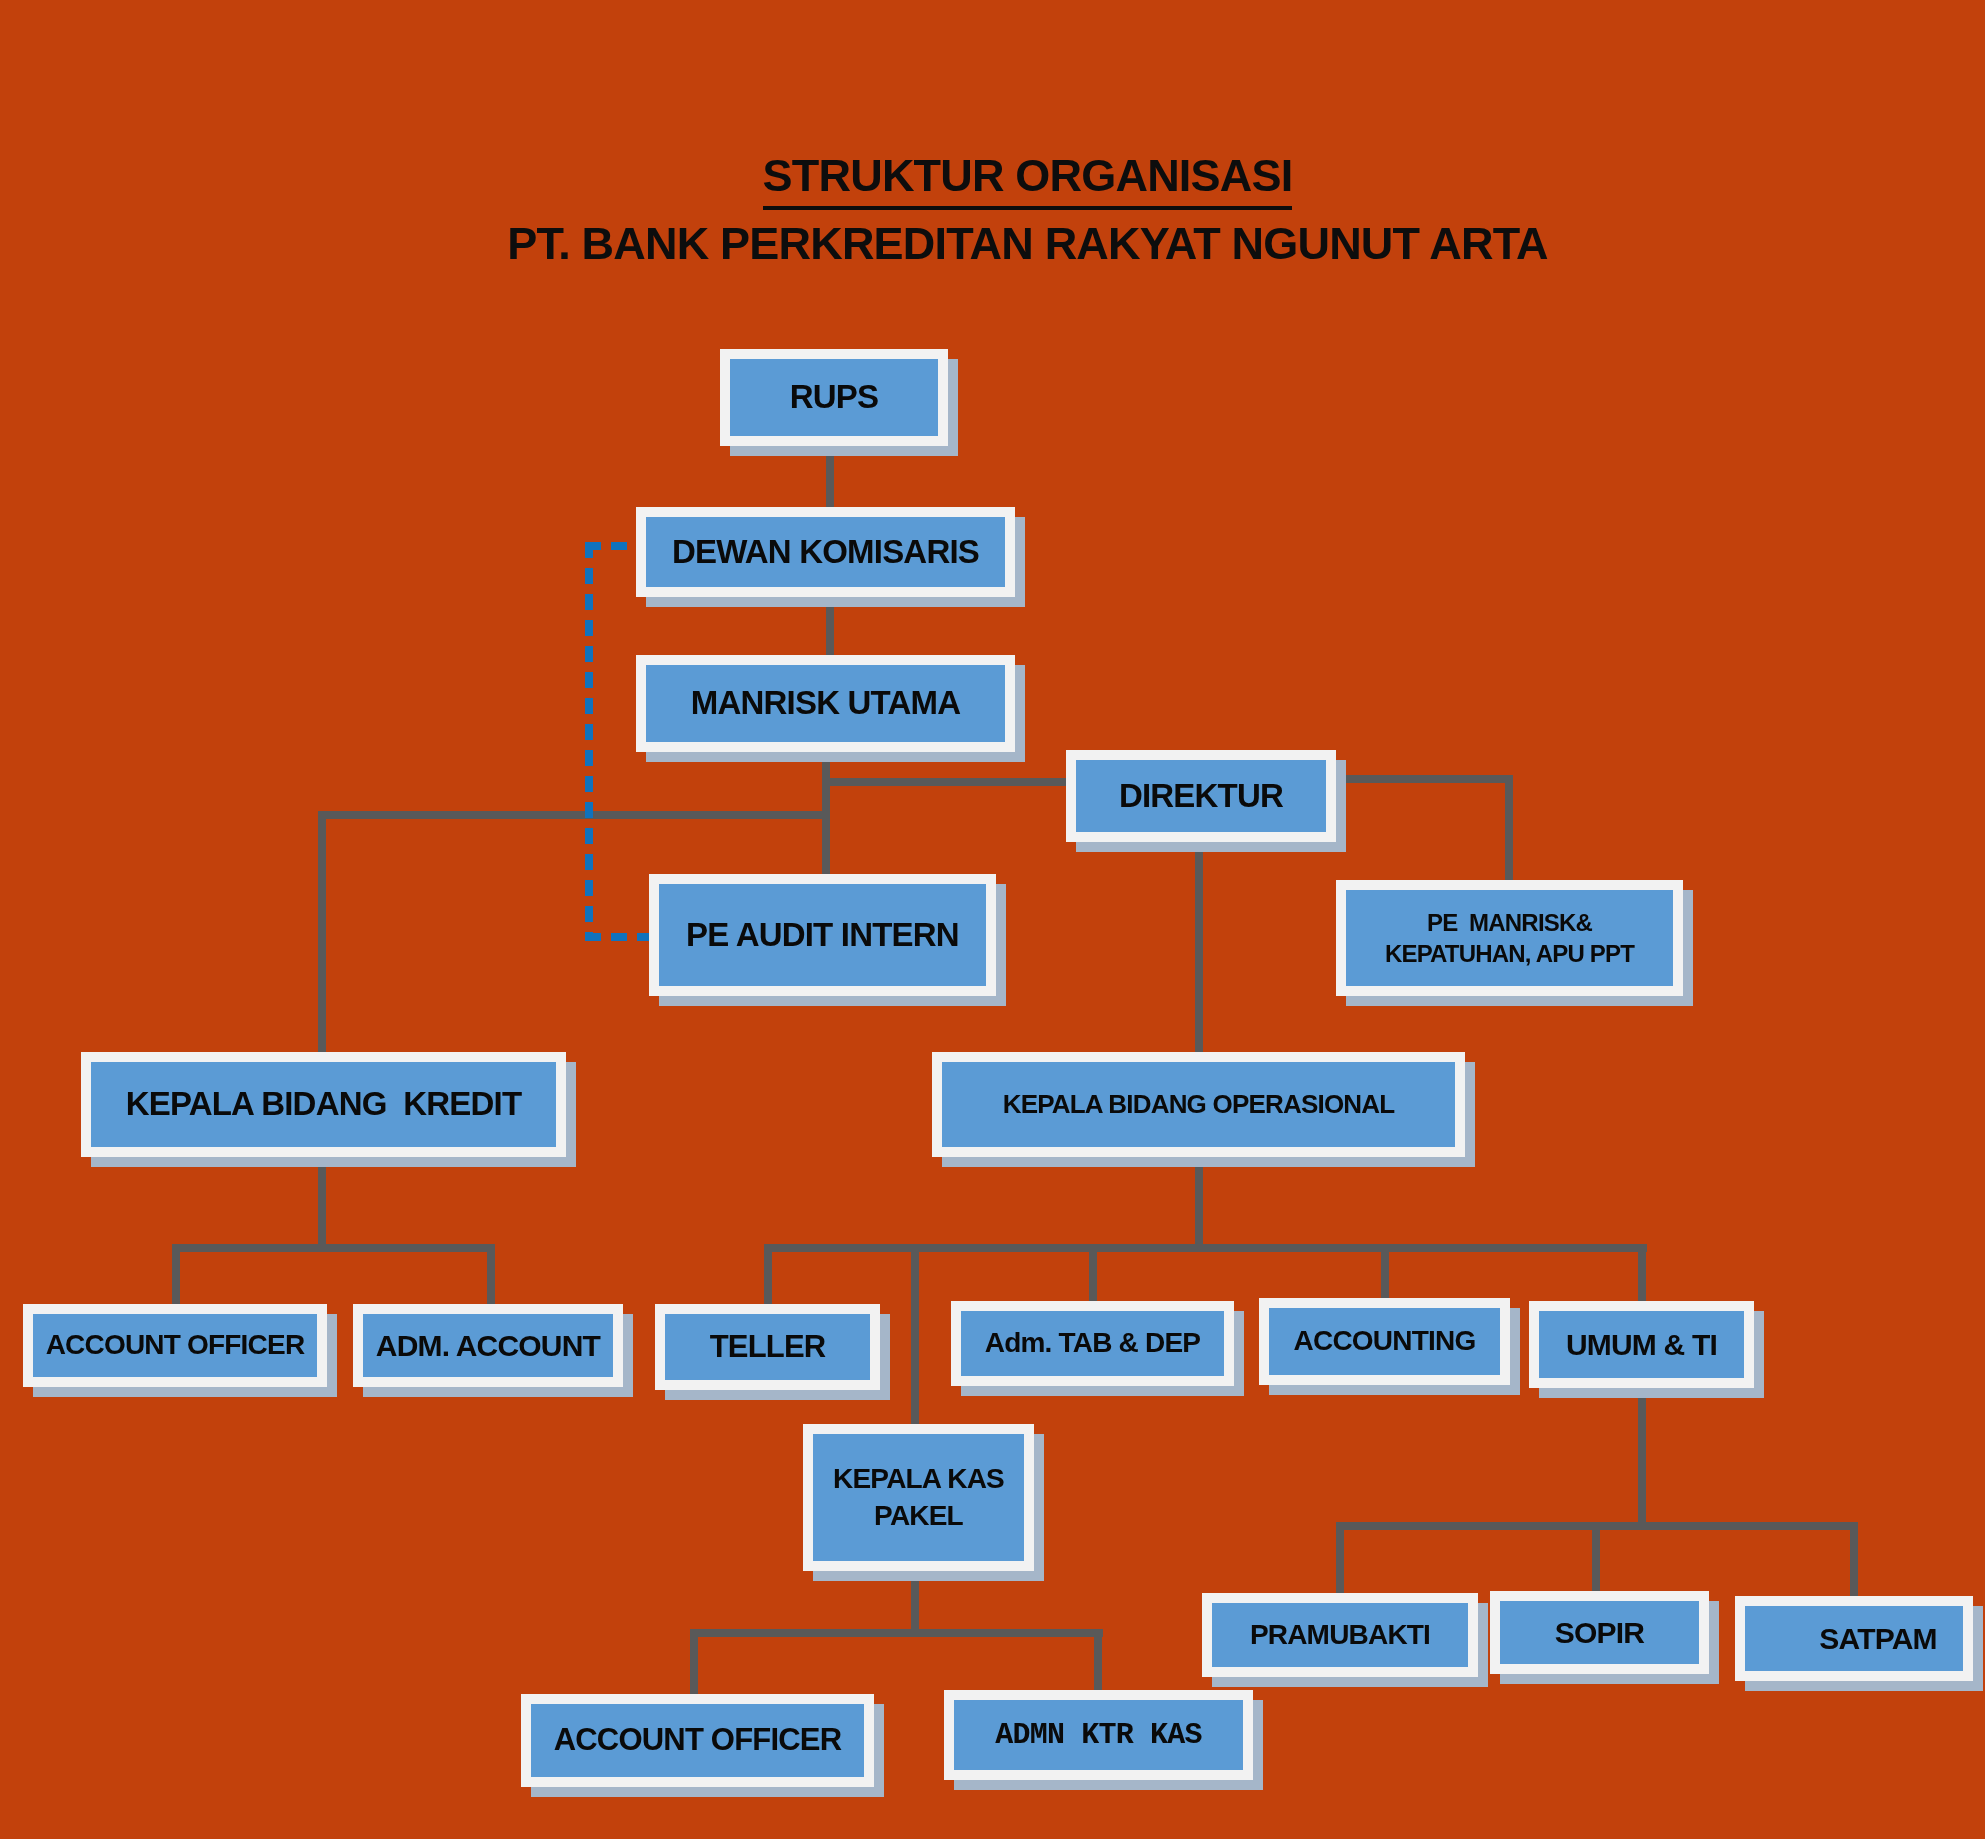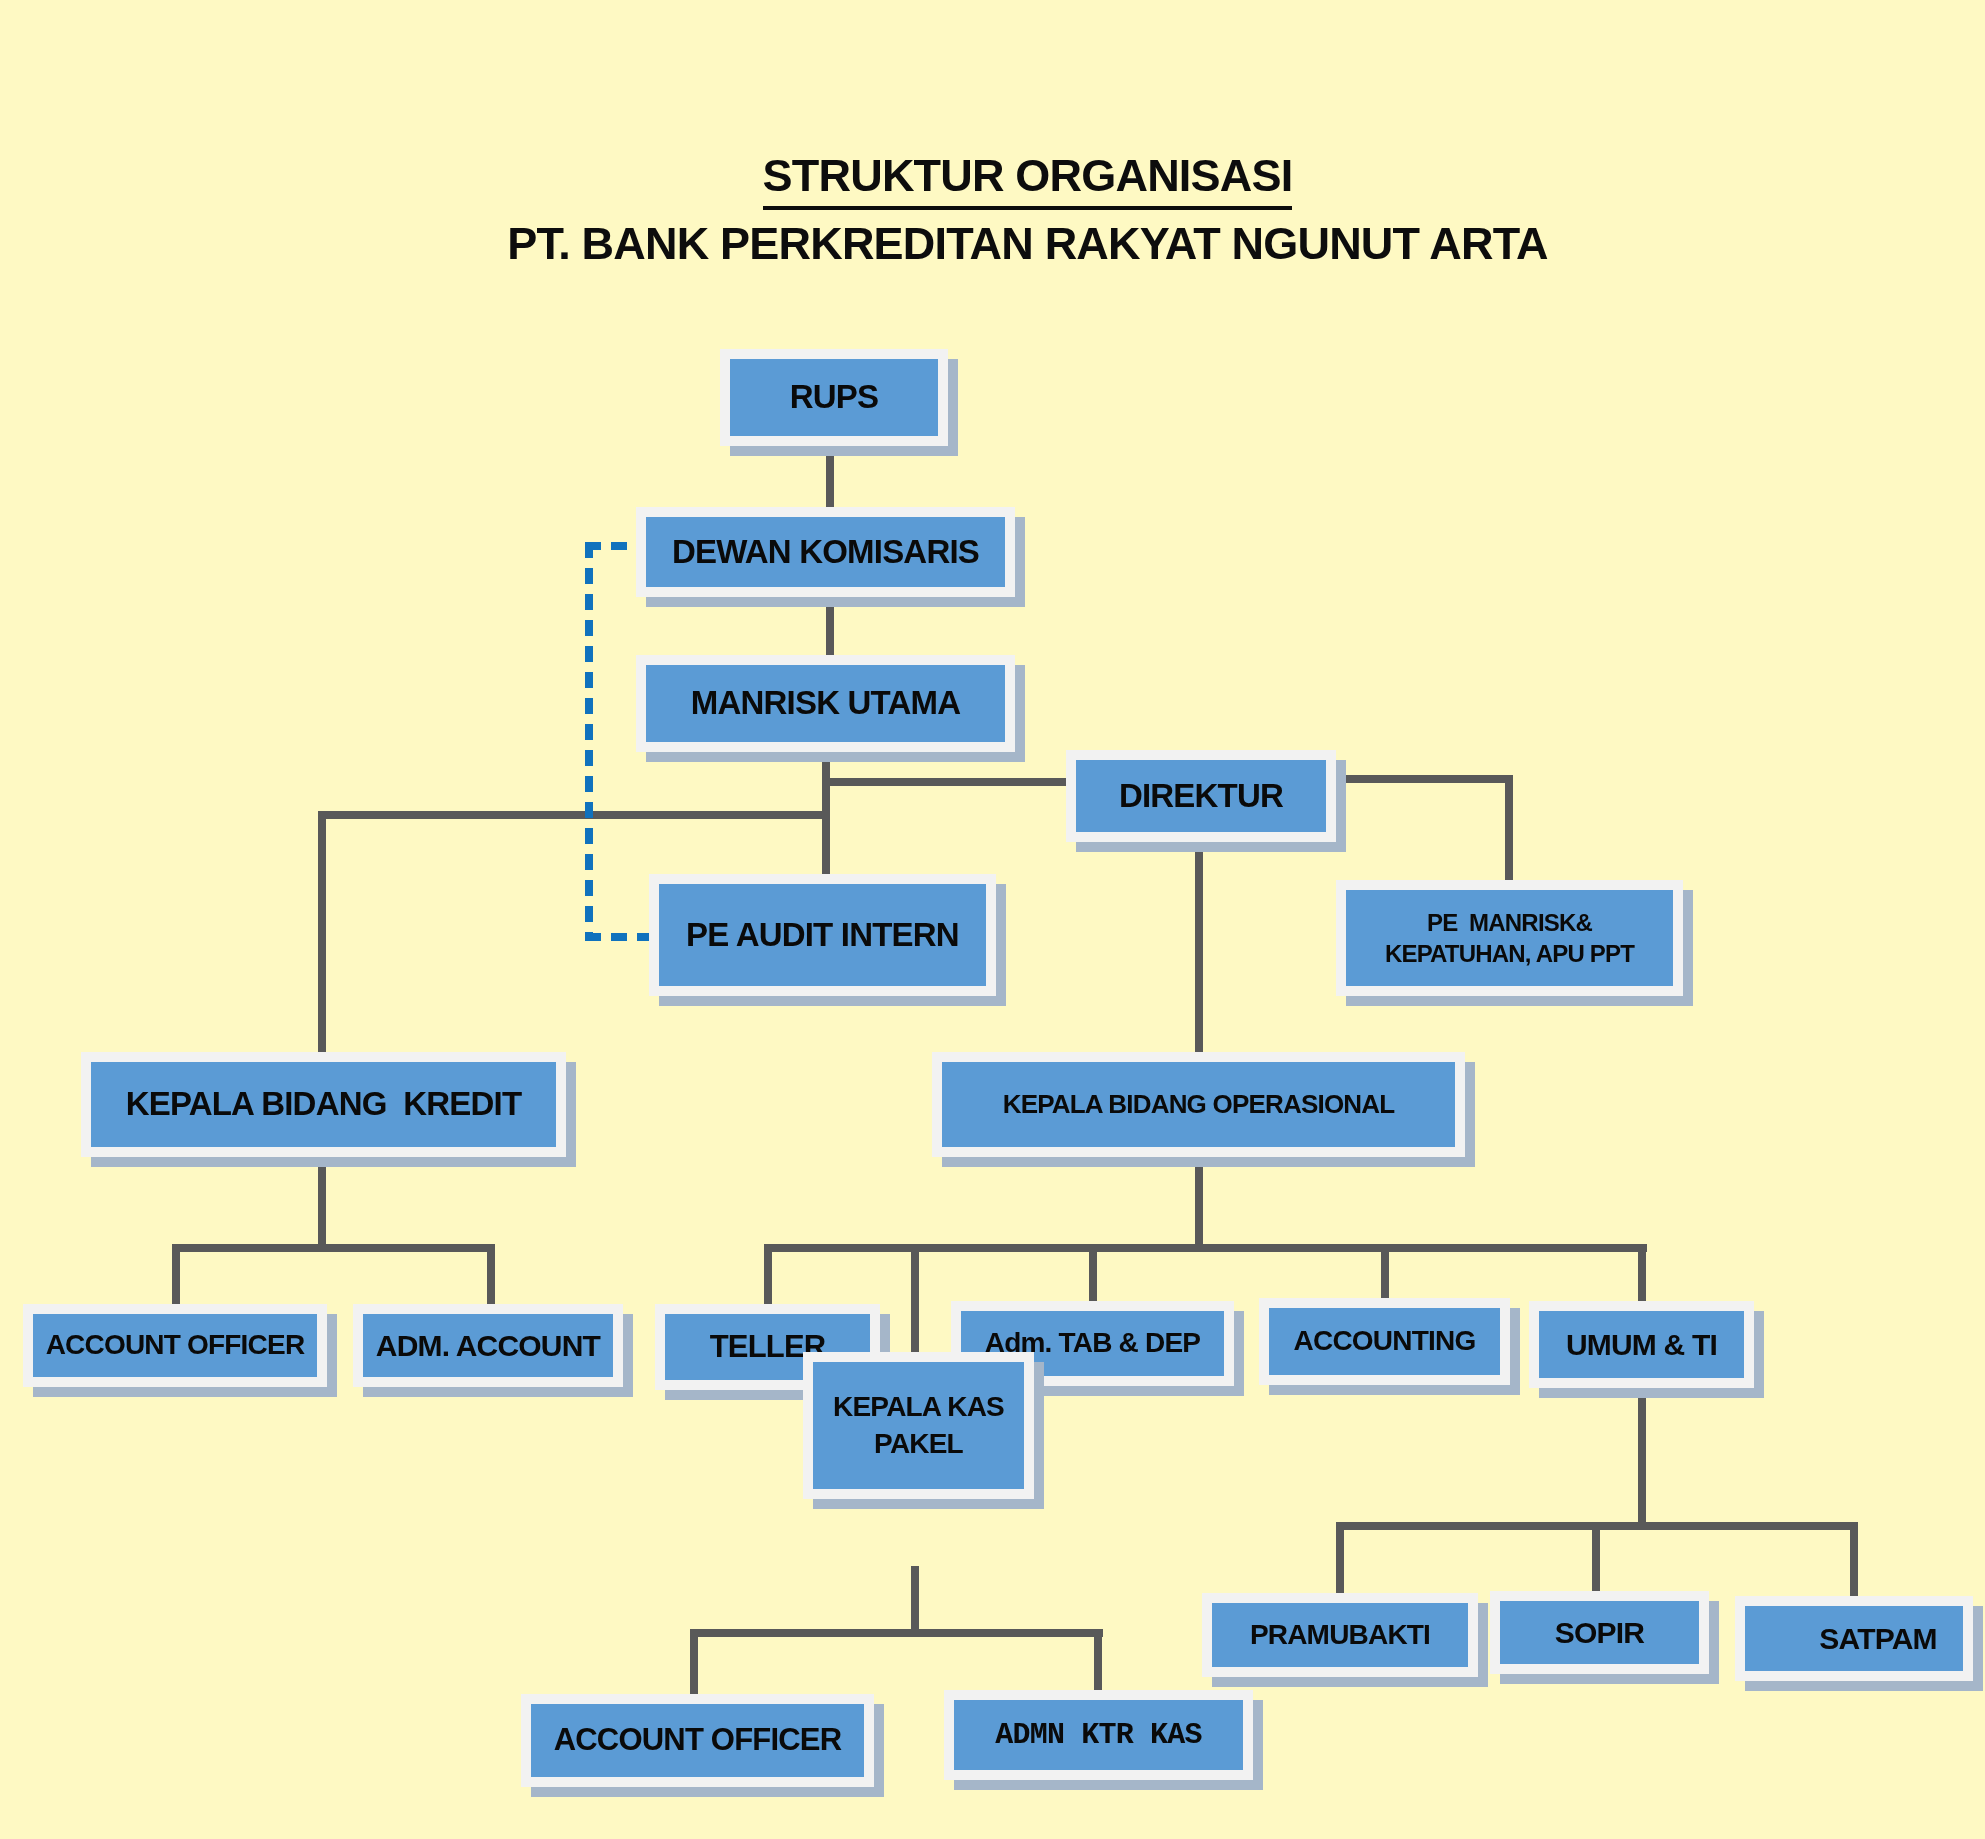--- a/index.html
+++ b/index.html
@@ -1,19 +1,19 @@
 <!DOCTYPE html>
 <html style="--fill: #5B9BD5; --frame: #F2F2F2; --shadow: #A5B6C9; --connector: #595959;font-size:12.5px"><head>
 <meta charset="utf-8">
 <style>
   html,body{margin:0;padding:0;background:#ffffff;}
   .canvas{
     position:relative;
     width:1985px;height:1839px;
-    background:#fef9c3;
+    background:#c2410c;
     font-family:"Liberation Sans", sans-serif;
     overflow:hidden;
   }
   .title-wrap{
     position:absolute;
     left:70px;top:148px;width:1915px;
     text-align:center;
     color:#0d0d0d;
     line-height:1.25;
   }
@@ -161,21 +161,21 @@
     <div class="node" style="left: 1259px; top: 1298px; width: 251px; height: 87px;">
       <div class="fill">
         <span class="label" style="font-size: 28px;">ACCOUNTING</span>
       </div>
     </div>
     <div class="node" style="left: 1529px; top: 1301px; width: 225px; height: 87px;">
       <div class="fill">
         <span class="label" style="font-size: 30px;">UMUM &amp; TI</span>
       </div>
     </div>
-    <div class="node" style="left: 803px; top: 1352px; width: 231px; height: 147px;">
+    <div class="node" style="left: 803px; top: 1424px; width: 231px; height: 147px;">
       <div class="fill">
         <span class="label" style="font-size: 28px;">KEPALA KAS
 PAKEL</span>
       </div>
     </div>
     <div class="node" style="left: 1202px; top: 1593px; width: 276px; height: 84px;">
       <div class="fill">
         <span class="label" style="font-size: 28px;">PRAMUBAKTI</span>
       </div>
     </div>

